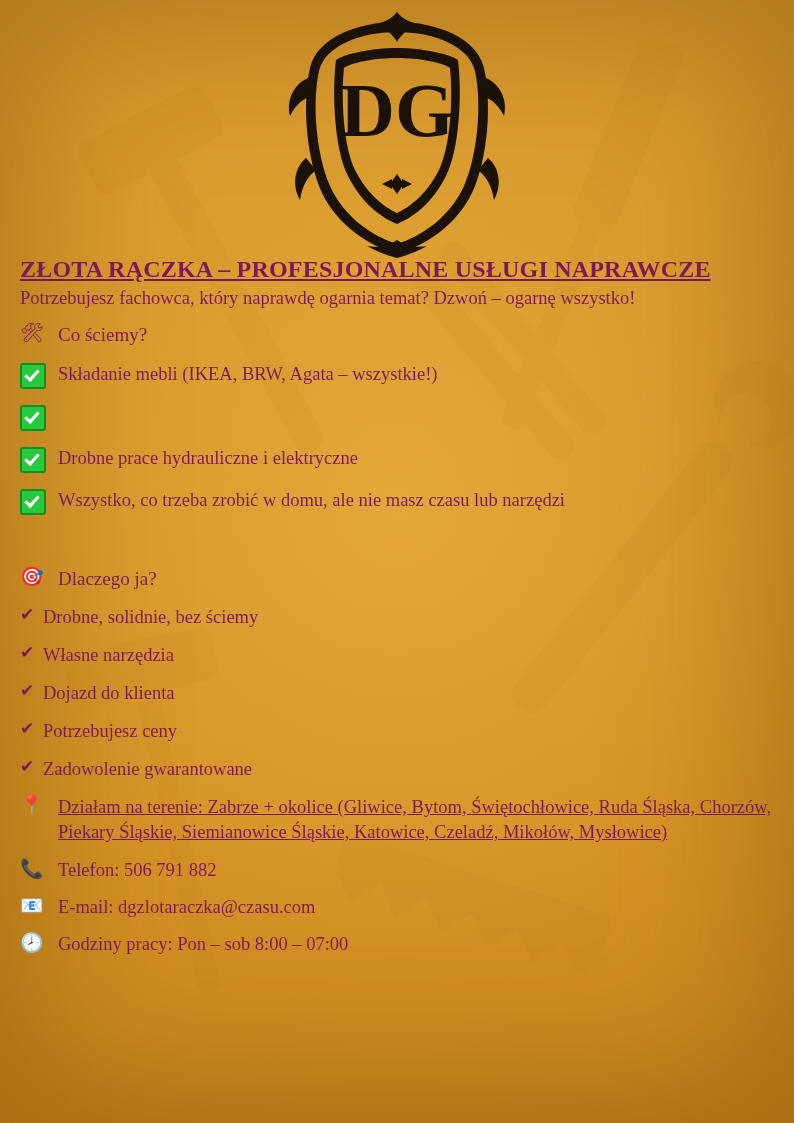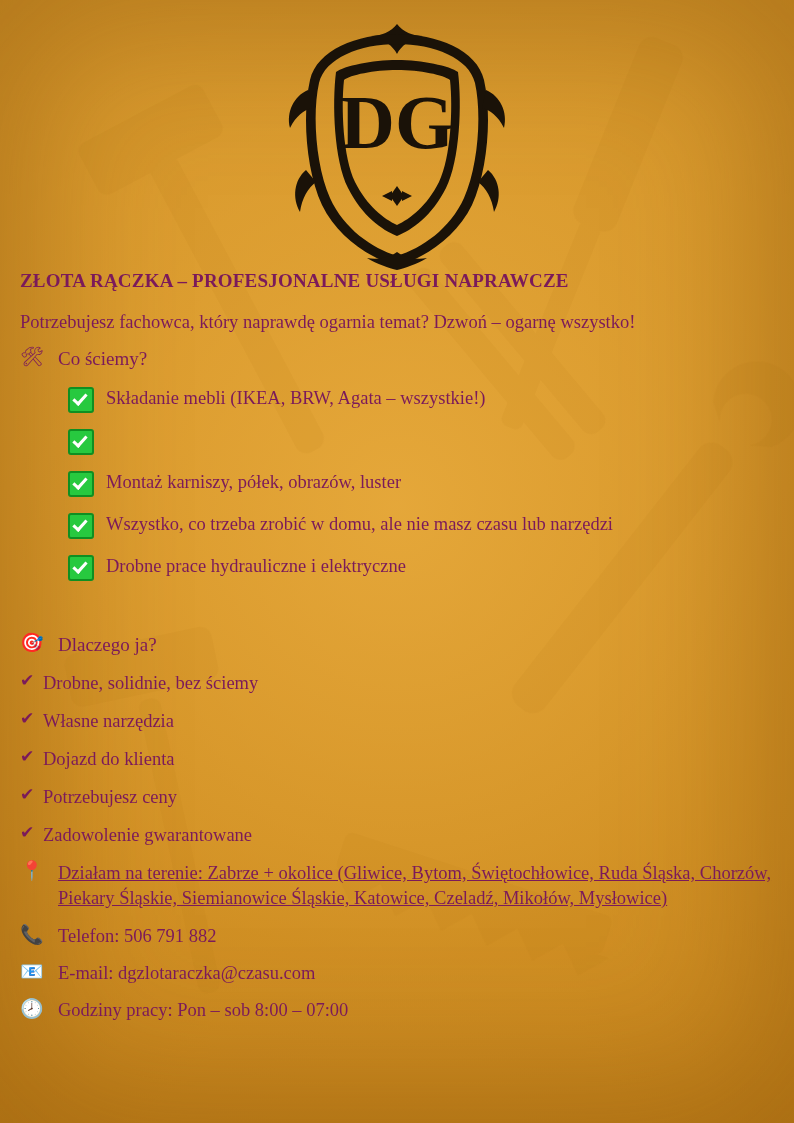--- a/index.html
+++ b/index.html
@@ -42,37 +42,38 @@
   .content {
     position: relative;
     z-index: 3;
     padding: 0 20px;
     box-sizing: border-box;
   }
 
   .logo-wrap {
     display: flex;
     justify-content: center;
-    padding-top: 20px;
+    padding-top: 8px;
     height: 256px;
     box-sizing: border-box;
   }
 
   h1.title {
-    margin: 14px 0 0 0;
-    font-size: 19px;
+    margin: 0 0 0 0;
+    font-size: 24px;
     font-weight: bold;
     color: #7b1a5a;
     letter-spacing: 0.2px;
     white-space: nowrap;
     font-family: "Liberation Serif", serif;
+    text-decoration: underline;
   }
 
   .intro {
-    margin: 20px 0 0 0;
+    margin: 5px 0 0 0;
     font-size: 18.5px;
     color: #7b1a5a;
   }
 
   .row {
     display: flex;
     align-items: flex-start;
     margin-top: 14px;
     color: #7b1a5a;
     font-size: 18.5px;
@@ -85,21 +86,21 @@
     line-height: 1;
     font-size: 19px;
     display: inline-block;
   }
   .row .txt { flex: 1 1 auto; }
 
   .section-head {
     font-size: 19px;
   }
 
-  .check-row { margin-top: 16px; margin-left: 48px; }
+  .check-row { margin-top: 16px; }
   .check-box {
     display: inline-block;
     width: 22px;
     height: 22px;
     background: #27c93f;
     border: 2px solid #0f8f22;
     border-radius: 3px;
     position: relative;
     vertical-align: middle;
   }
@@ -219,29 +220,25 @@
 
     <div class="row check-row">
       <span class="ico"><span class="check-box"></span></span>
       <span class="txt">Składanie mebli (IKEA, BRW, Agata – wszystkie!)</span>
     </div>
     <div class="row check-row">
       <span class="ico"><span class="check-box"></span></span>
     </div>
     <div class="row check-row">
       <span class="ico"><span class="check-box"></span></span>
-      <span class="txt">Montaż karniszy, półek, obrazów, luster</span>
+      <span class="txt">Drobne prace hydrauliczne i elektryczne</span>
     </div>
     <div class="row check-row">
       <span class="ico"><span class="check-box"></span></span>
       <span class="txt">Wszystko, co trzeba zrobić w domu, ale nie masz czasu lub narzędzi</span>
-    </div>
-    <div class="row check-row">
-      <span class="ico"><span class="check-box"></span></span>
-      <span class="txt">Drobne prace hydrauliczne i elektryczne</span>
     </div>
 
     <div class="spacer"></div>
 
     <div class="row section-head">
       <span class="ico emoji dart">🎯</span>
       <span class="txt">Dlaczego ja?</span>
     </div>
 
     <div class="row tick-row">

